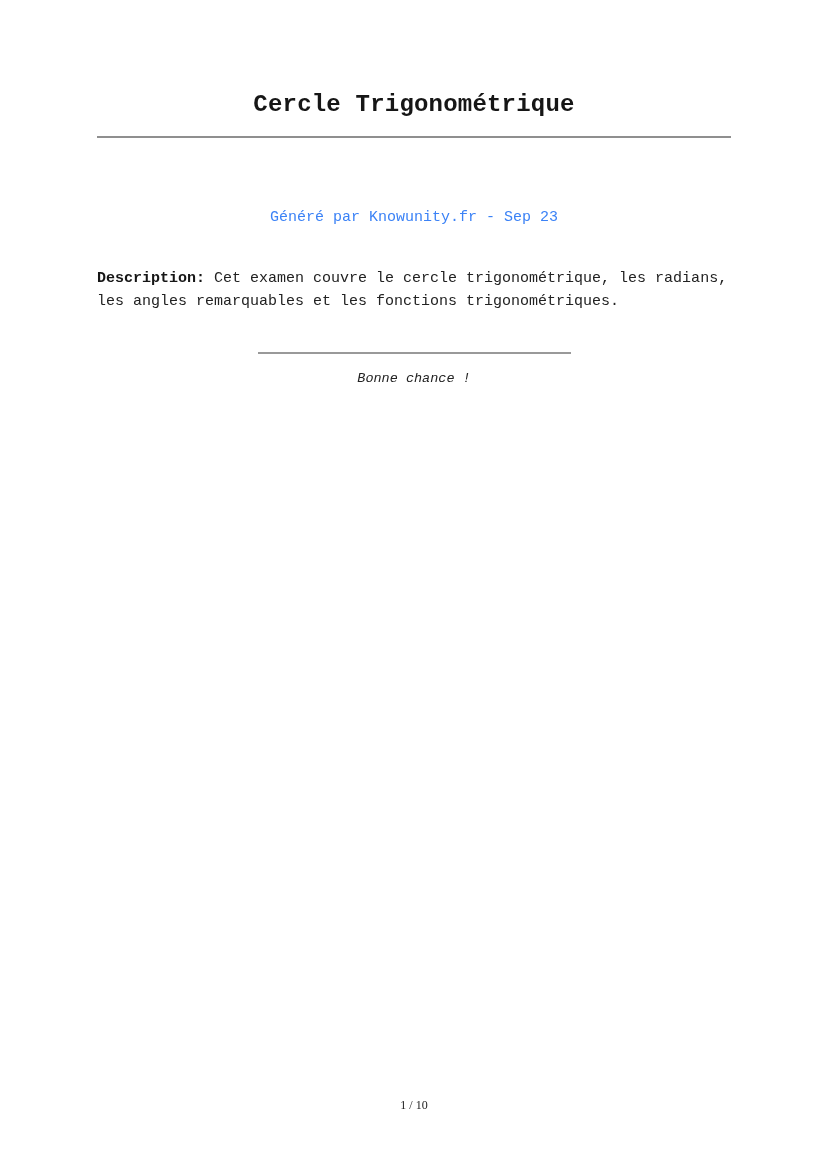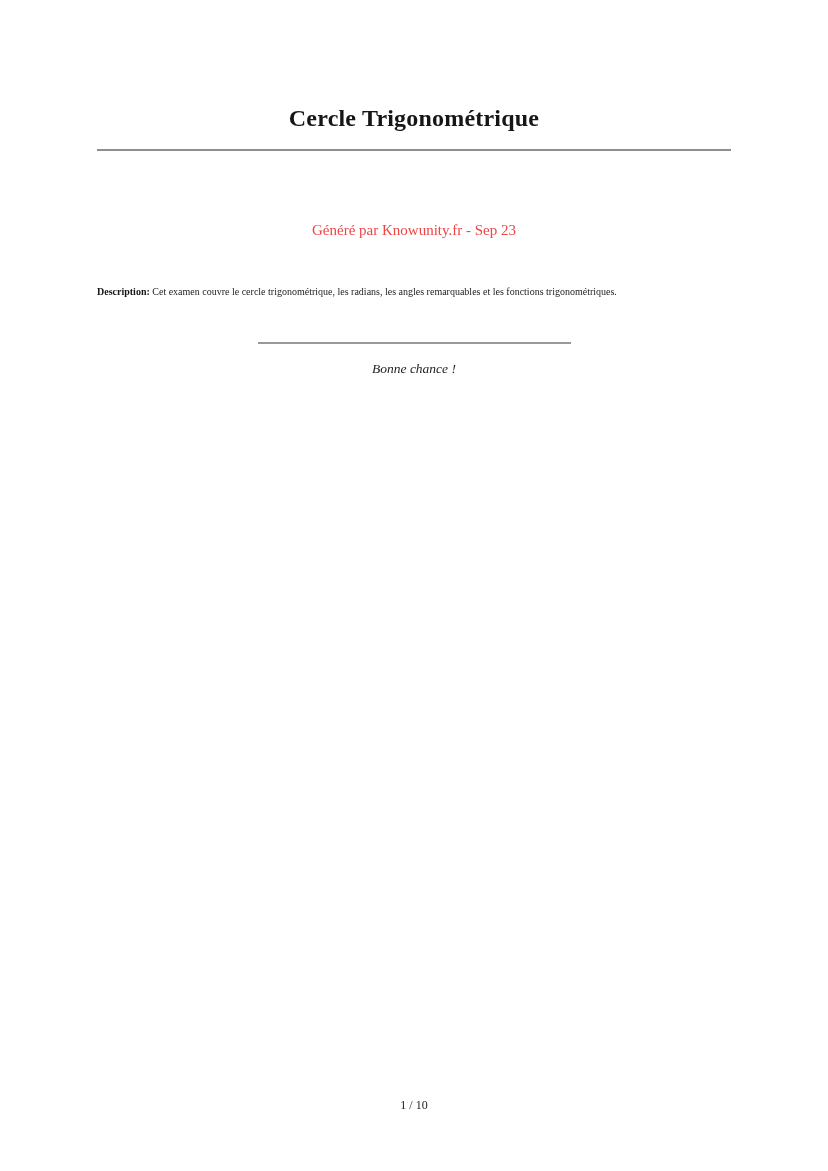--- a/index.html
+++ b/index.html
@@ -11,21 +11,22 @@
     position: relative;
     width: 828px;
     height: 1171px;
     margin: 0 auto;
     background: #ffffff;
     font-family: "Liberation Serif", "DejaVu Serif", serif;
     color: #1e1e1e;
     overflow: hidden;
   }
   .content {
-    padding: 16px 97px;
+    padding: 3px 97px;
+    font-family: Liberation Mono, monospace;
   }
   .doc-title {
     margin: 0;
     padding-top: 87px;
     font-size: 24px;
     line-height: 30px;
     font-weight: 700;
     text-align: center;
     color: #161616;
     letter-spacing: 0.2px;
@@ -34,25 +35,25 @@
     margin: 16px 0 0 0;
     border: none;
     border-top: 2px solid #8f8f8f;
     height: 0;
   }
   .generated-line {
     margin: 70px 0 4px 0;
     font-size: 15px;
     line-height: 19px;
     text-align: center;
-    color: #ef4444;
+    color: #3b82f6;
   }
   .description {
     margin: 40px 0 0 0;
-    font-size: 10px;
+    font-size: 15px;
     line-height: 23px;
     text-align: left;
     color: #222222;
   }
   .description .label {
     font-weight: 700;
     color: #161616;
   }
   .mid-rule {
     width: 313px;

